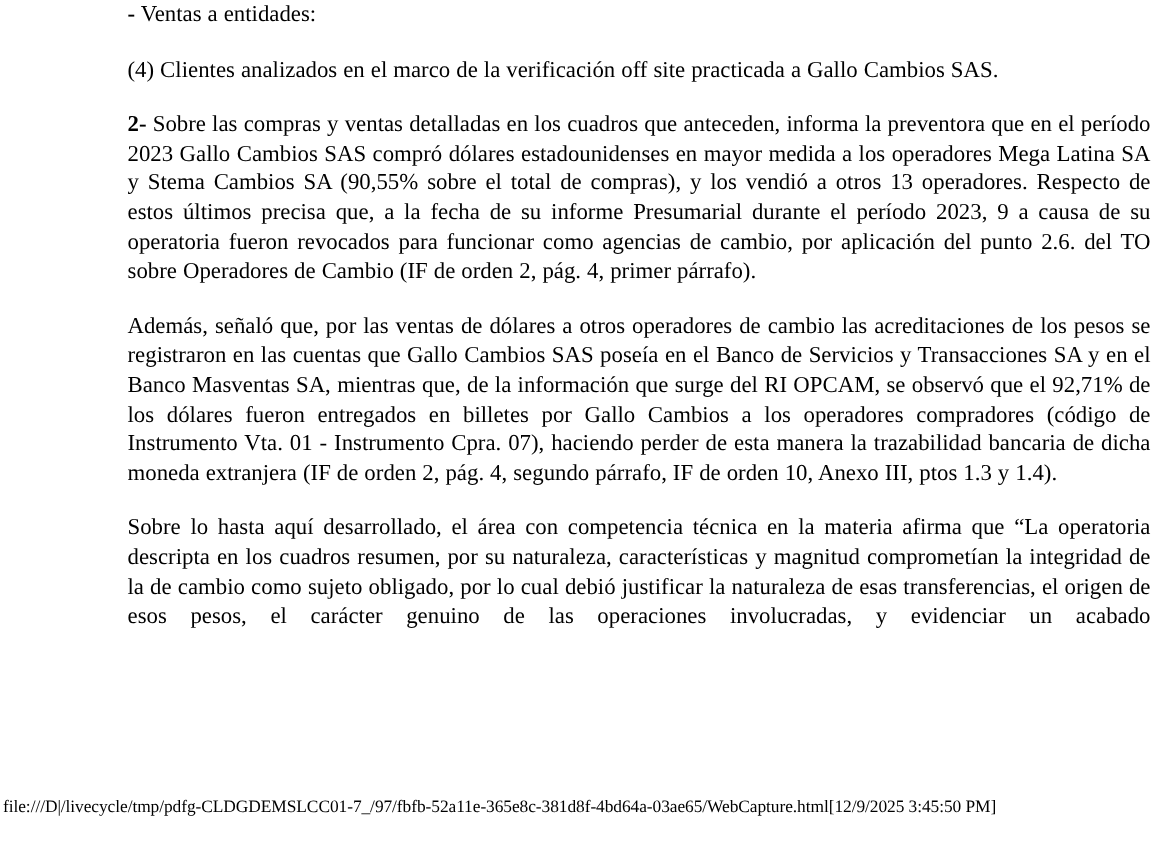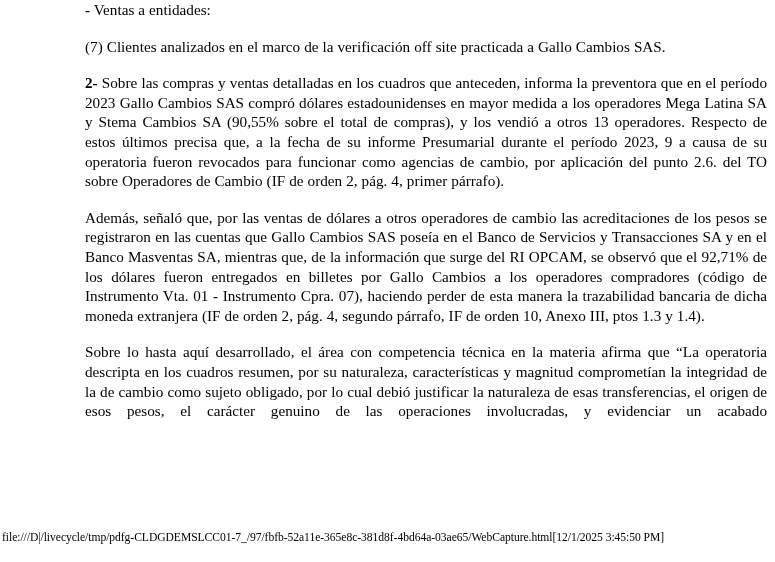--- a/index.html
+++ b/index.html
@@ -73,24 +73,24 @@
 </head>
 <body>
 
 <div class="page">
   <div class="doc-body">
 
     <p class="para"><span class="lead-dash">-</span><span> Ventas a entidades:</span></p>
 
 
 
-    <p class="para"><span class="lead-dash"></span><span>(7) Clientes analizados en el marco de la verificación off site practicada a Gallo Cambios SAS.</span></p>
+    <p class="para"><span class="lead-dash"></span><span>(4) Clientes analizados en el marco de la verificación off site practicada a Gallo Cambios SAS.</span></p>
 
     <p class="para"><span class="lead-dash">2-</span><span> Sobre las compras y ventas detalladas en los cuadros que anteceden, informa la preventora que en el período 2023 Gallo Cambios SAS compró dólares estadounidenses en mayor medida a los operadores Mega Latina SA y Stema Cambios SA (90,55% sobre el total de compras), y los vendió a otros 13 operadores. Respecto de estos últimos precisa que, a la fecha de su informe Presumarial durante el período 2023, 9  a causa de su operatoria fueron revocados para funcionar como agencias de cambio, por aplicación del punto 2.6. del TO sobre Operadores de Cambio (IF de orden 2, pág. 4, primer párrafo).</span></p>
 
     <p class="para"><span class="lead-dash"></span><span>Además, señaló que, por las ventas de dólares a otros operadores de cambio las acreditaciones de los pesos se registraron en las cuentas que Gallo Cambios SAS poseía en el Banco de Servicios y Transacciones SA y en el Banco Masventas SA, mientras que, de la información que surge del RI OPCAM, se observó que el 92,71% de los dólares fueron entregados en billetes por Gallo Cambios a los operadores compradores (código de Instrumento Vta. 01 - Instrumento Cpra. 07), haciendo perder de esta manera la trazabilidad bancaria de dicha moneda extranjera (IF de orden 2, pág. 4, segundo párrafo, IF de orden 10, Anexo III, ptos 1.3 y 1.4).</span></p>
 
     <p class="para stretch-last"><span class="lead-dash"></span><span>Sobre lo hasta aquí desarrollado, el área con competencia técnica en la materia afirma que “La operatoria descripta en los cuadros resumen, por su naturaleza, características y magnitud comprometían la integridad de la de cambio como sujeto obligado, por lo cual debió justificar la naturaleza de esas transferencias, el origen de esos pesos, el carácter genuino de las operaciones involucradas, y evidenciar un acabado</span></p>
 
   </div>
 </div>
 
-<div class="footer">file:///D|/livecycle/tmp/pdfg-CLDGDEMSLCC01-7_/97/fbfb-52a11e-365e8c-381d8f-4bd64a-03ae65/WebCapture.html[12/1/2025 3:45:50 PM]</div>
+<div class="footer">file:///D|/livecycle/tmp/pdfg-CLDGDEMSLCC01-7_/97/fbfb-52a11e-365e8c-381d8f-4bd64a-03ae65/WebCapture.html[12/9/2025 3:45:50 PM]</div>
 
 </body></html>

